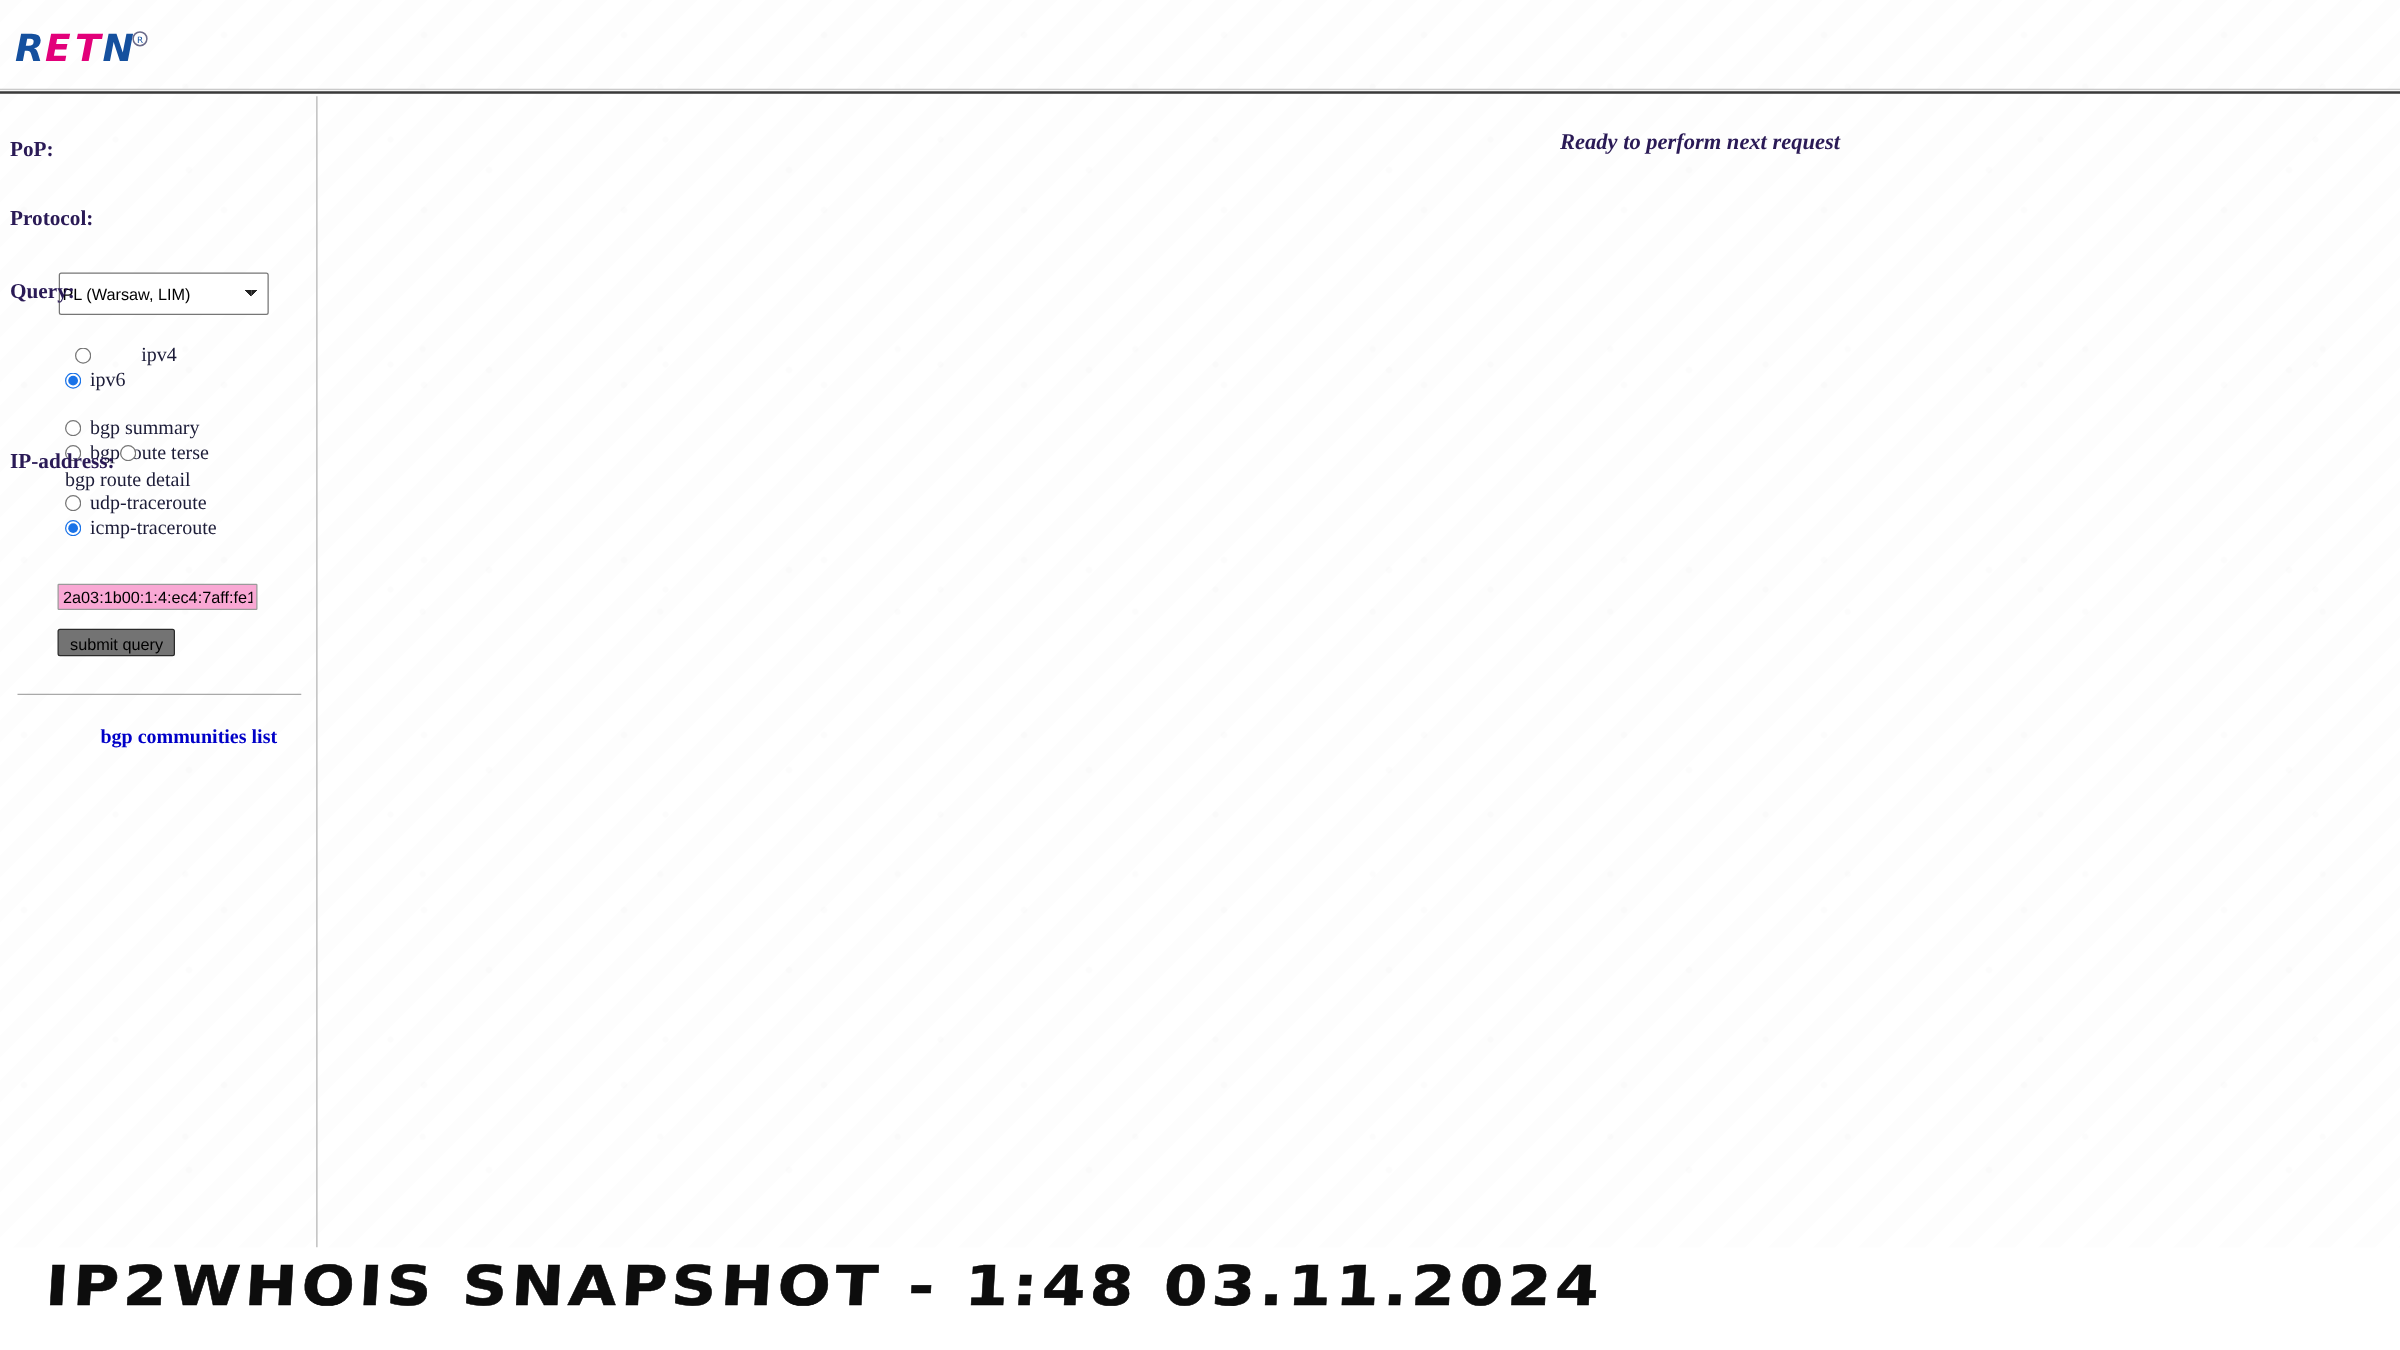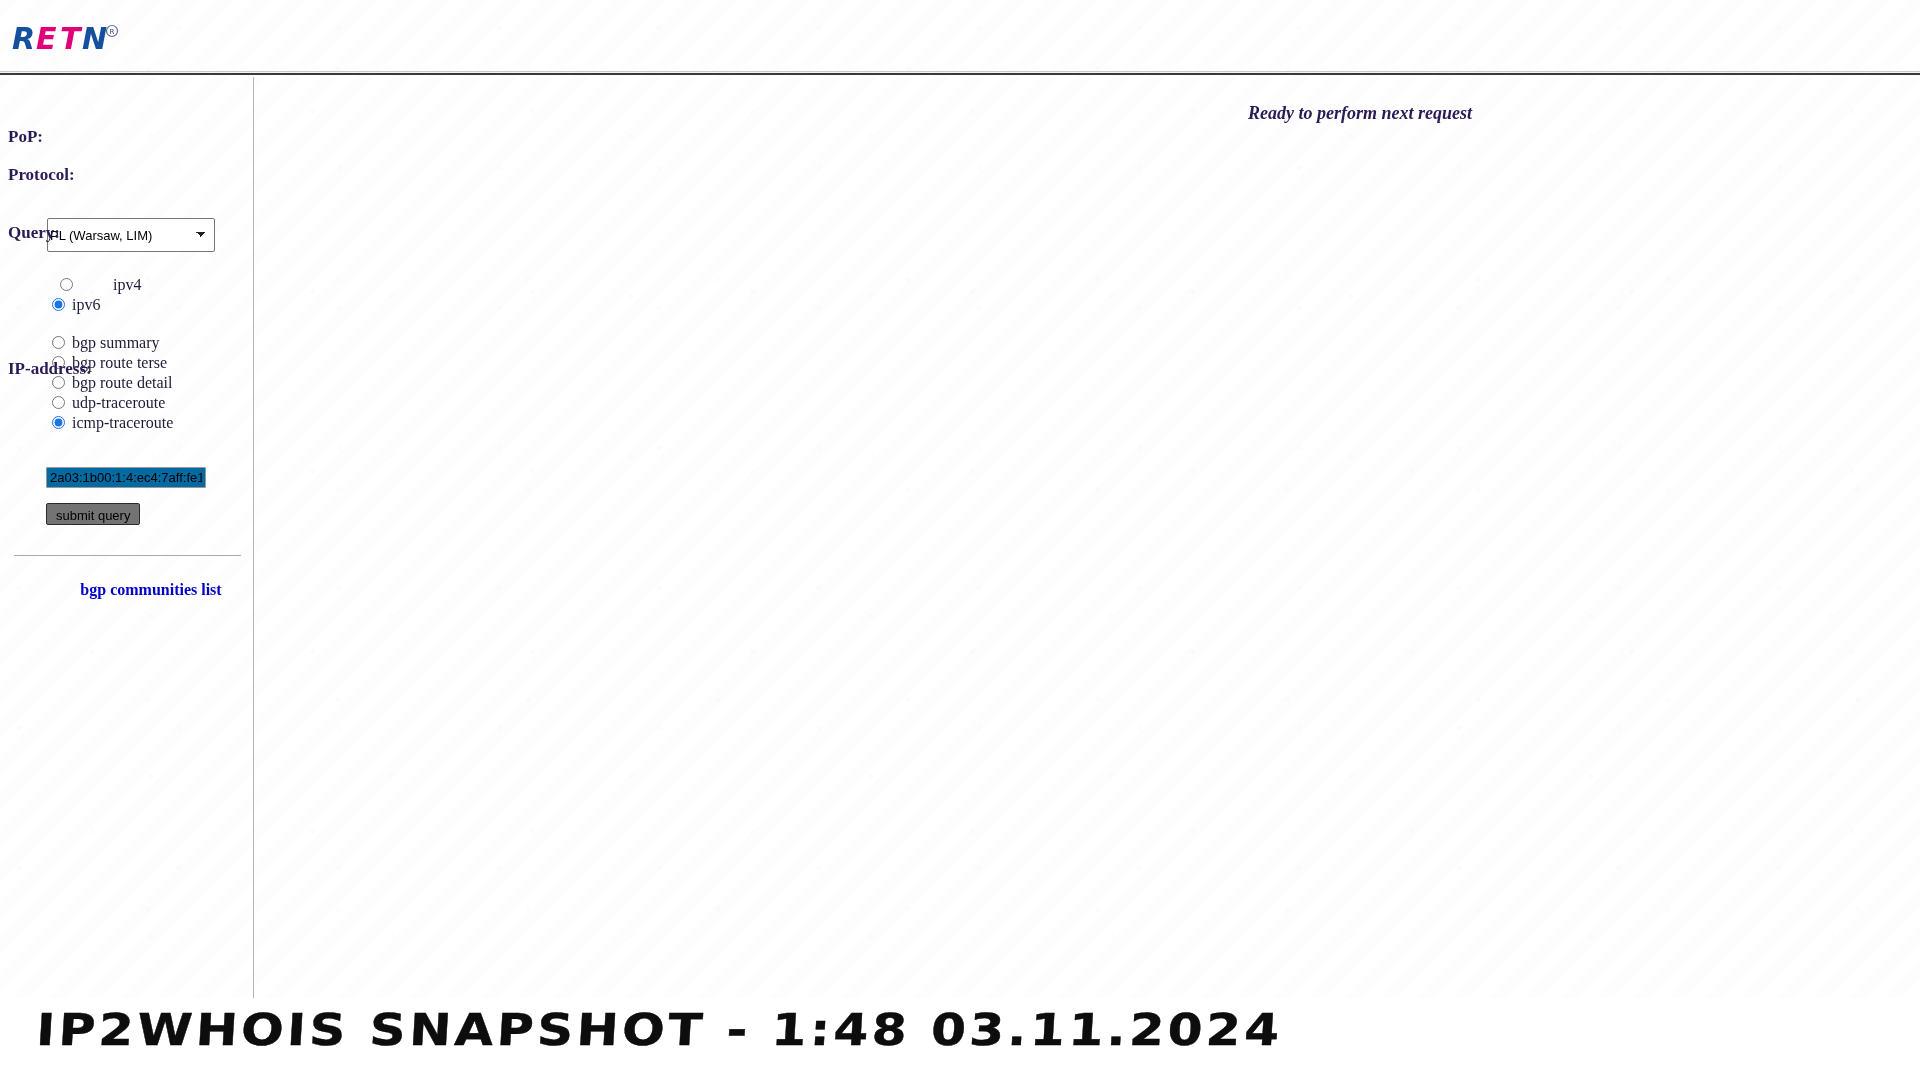--- a/index.html
+++ b/index.html
@@ -102,21 +102,21 @@
     height: 921px;
   }
 
   
   .field-label {
     font-family: "Liberation Serif", "DejaVu Serif", serif;
     font-weight: bold;
     font-size: 17px;
     color: #2a1a56;
   }
-  .lbl-pop     { position: absolute; left: 8px;  top: 33px; margin-top: 17px; }
+  .lbl-pop     { position: absolute; left: 8px;  top: 33px; }
   .lbl-proto   { position: absolute; left: 8px;  top: 88px; }
   .lbl-query   { position: absolute; left: 8px;  top: 146px; }
   .lbl-ip      { position: absolute; left: 8px;  top: 282px; }
 
   select.pop-select {
     position: absolute;
     left: 47px;
     top: 141px;
     width: 168px;
     height: 34px;
@@ -158,34 +158,34 @@
     font-family: "Liberation Serif", "DejaVu Serif", serif;
     font-size: 16px;
     color: #1c1c38;
     white-space: nowrap;
   }
 
   .r-ipv4 { left: 60px; top: 198px; gap: 40px; }
   .r-ipv6 { left: 52px; top: 218px; }
   .r-q0   { left: 52px; top: 256px; }
   .r-q1   { left: 52px; top: 276px; }
-  .r-q2   { left: 52px; top: 296px; }
+  .r-q2   { left: 52px; top: 279px; flex-direction: column; }
   .r-q3   { left: 52px; top: 316px; }
   .r-q4   { left: 52px; top: 336px; }
 
   input.ip-input {
     position: absolute;
     left: 46px;
     top: 390px;
     width: 160px;
     height: 21px;
     font-family: "Liberation Sans", "DejaVu Sans", sans-serif;
     font-size: 13px;
     color: #000;
-    background: #0369a1;
+    background: #f9a8d4;
     border: 1px solid #9a9a9a;
     border-radius: 1px;
     padding: 1px 3px;
     box-sizing: border-box;
   }
 
   button.submit-btn {
     position: absolute;
     left: 46px;
     top: 426px;

